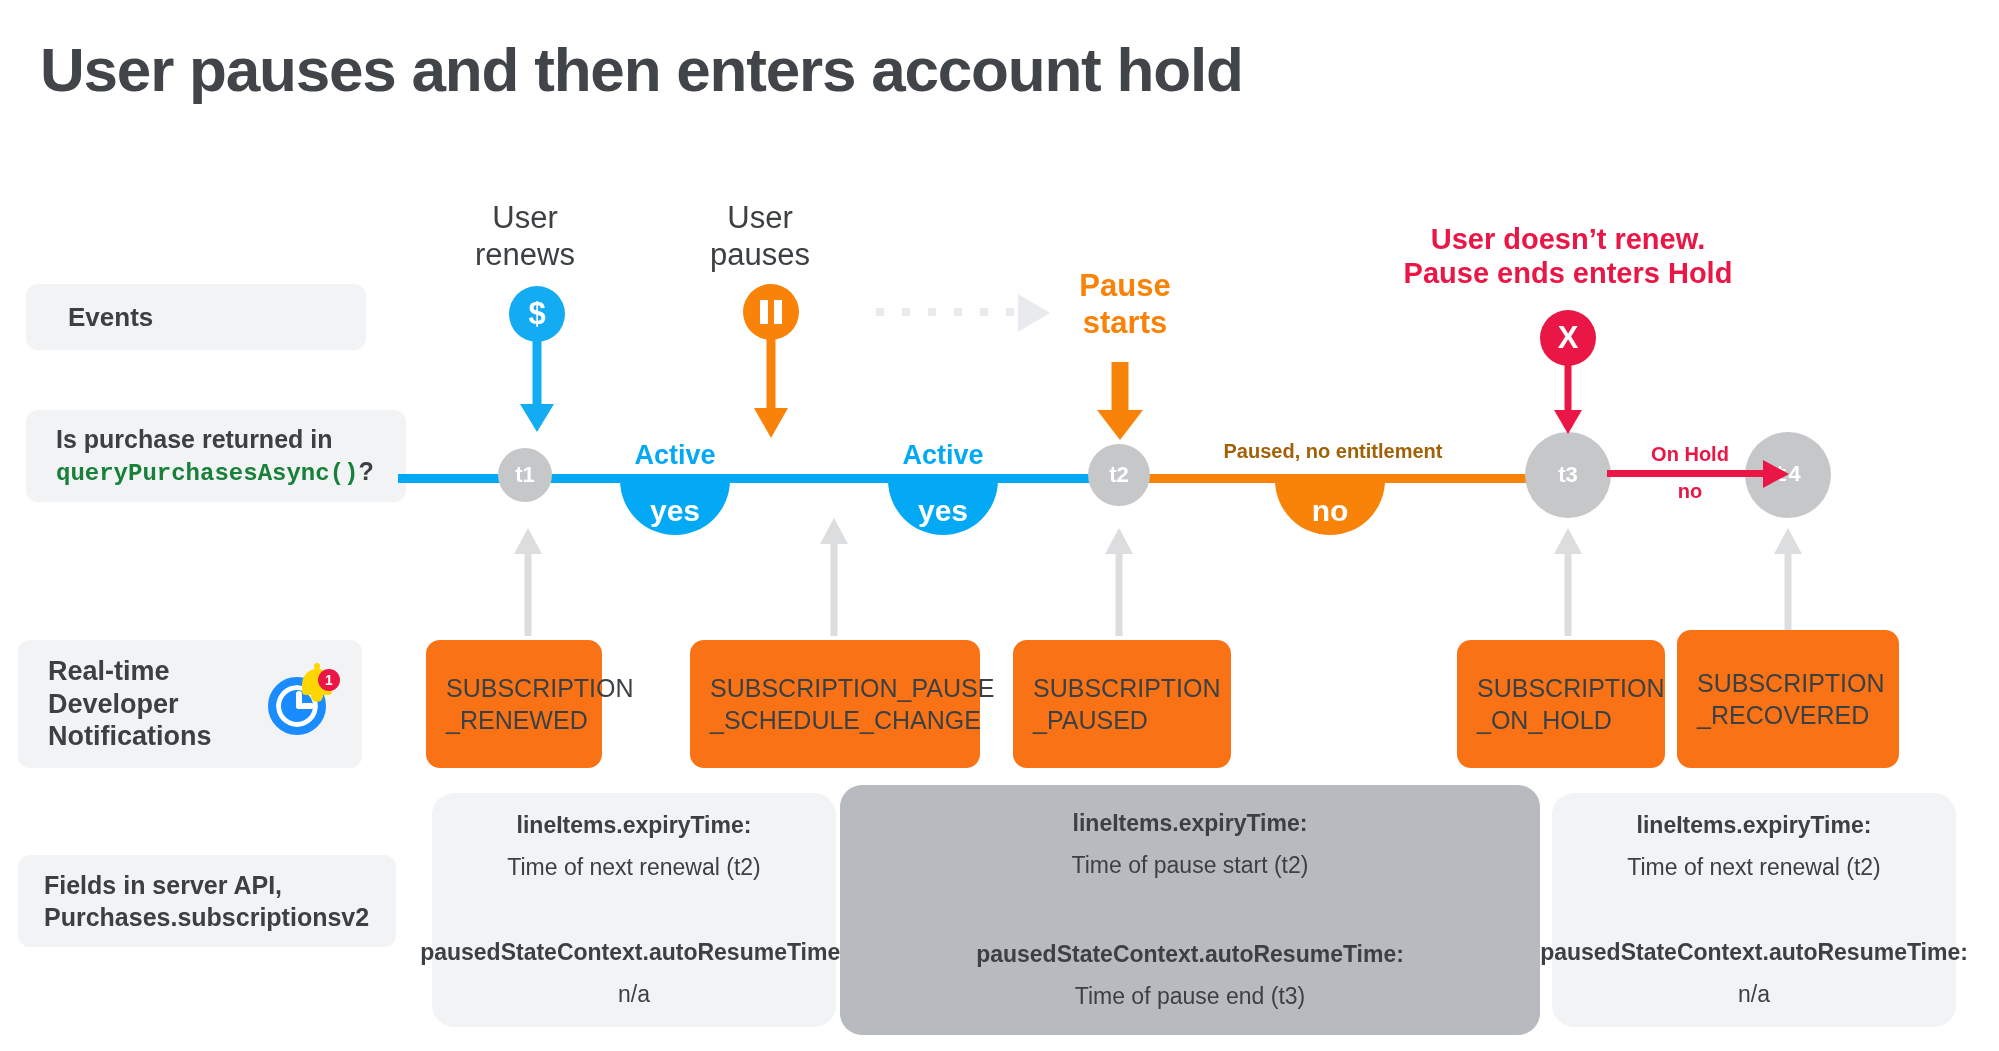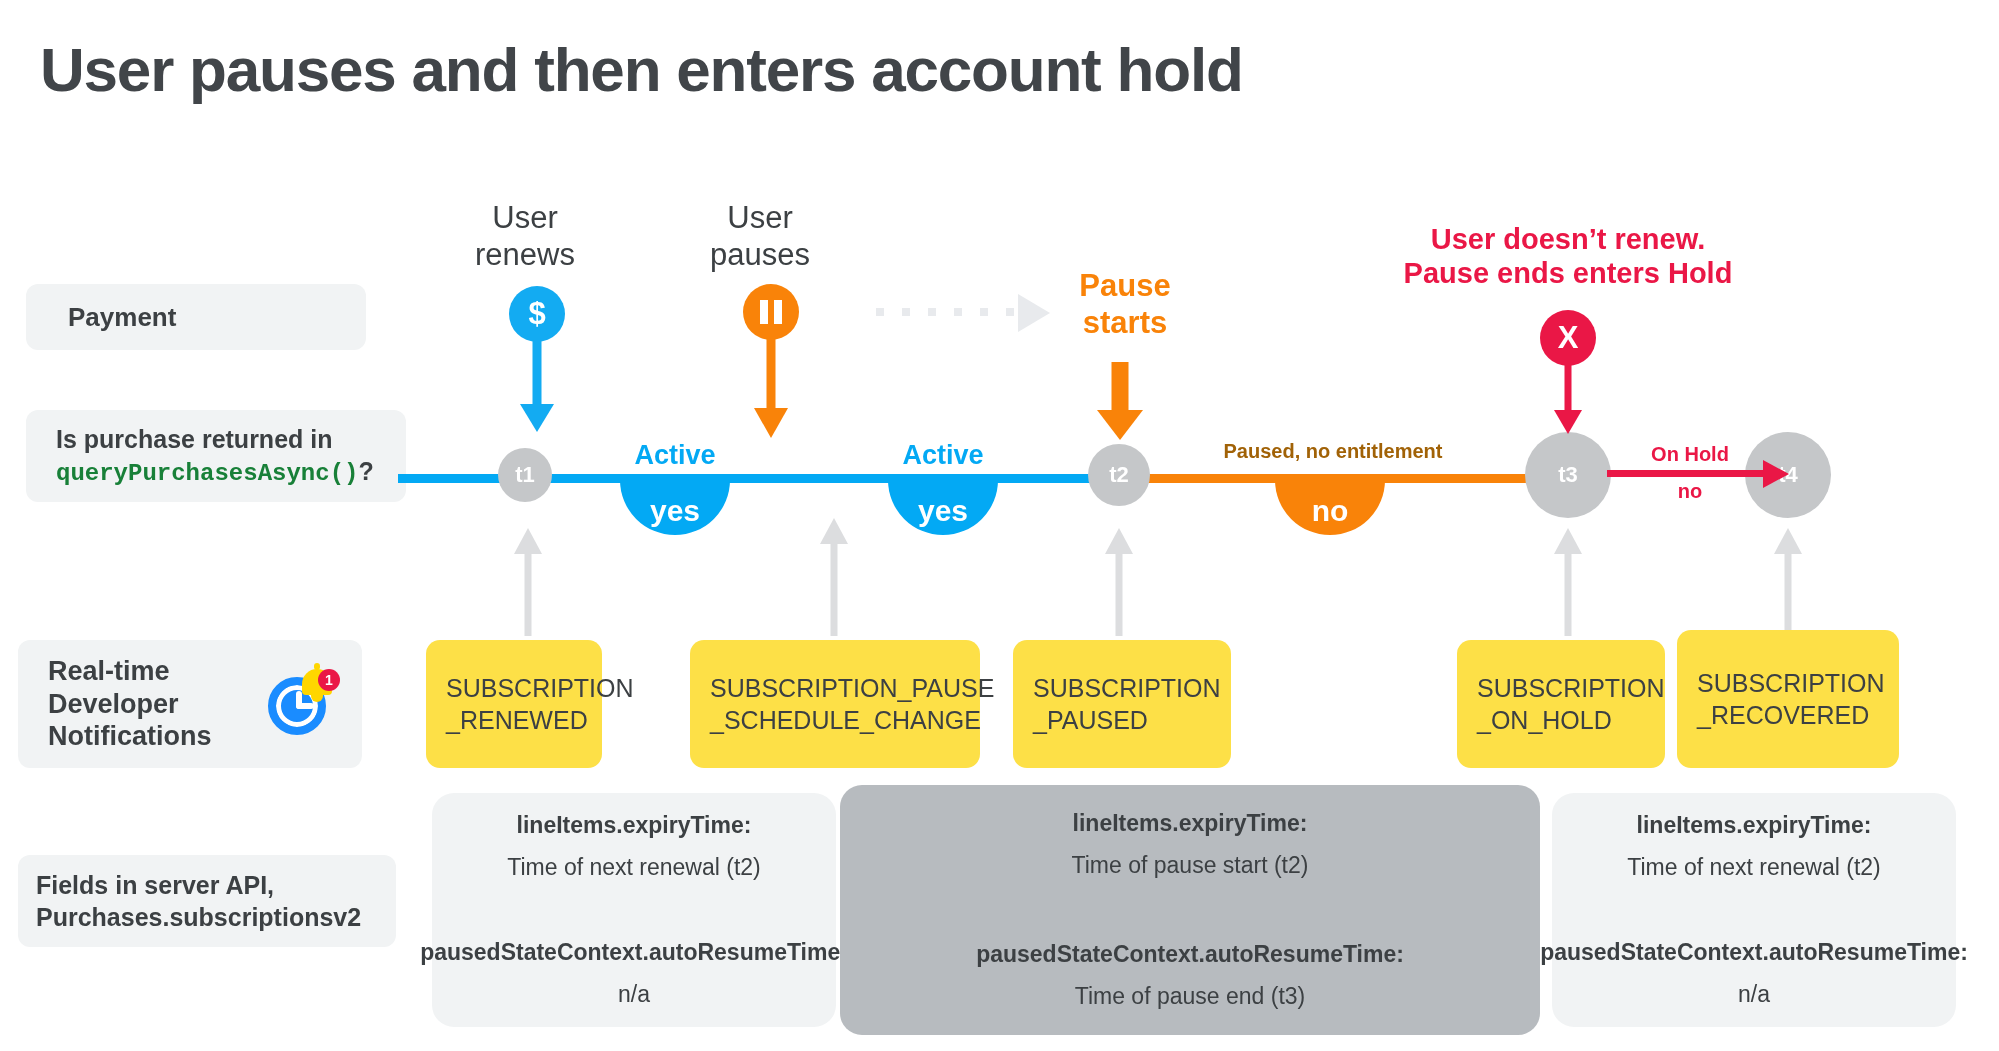--- a/index.html
+++ b/index.html
@@ -59,21 +59,21 @@
   #row-label-rtdn {
     left: 18px; top: 640px; width: 344px; height: 128px;
     padding-left: 30px;
     font-size: 27px;
     line-height: 1.22;
     justify-content: space-between;
     padding-right: 22px;
   }
   #row-label-fields {
     left: 18px; top: 855px; width: 378px; height: 92px;
-    padding-left: 18px;
+    padding-left: 26px;
     font-size: 25px;
     line-height: 1.3;
   }
 
   
   .rtdn-icon {
     position: relative;
     width: 74px; height: 74px;
     flex: 0 0 74px;
   }
@@ -221,21 +221,21 @@
     position: absolute; left: 1763px; top: 460px;
     width: 0; height: 0;
     border-top: 14px solid transparent; border-bottom: 14px solid transparent;
     border-left: 26px solid #ea1746;
   }
   .onhold-text { position: absolute; color: #ea1746; font-weight: 700; font-size: 20px; text-align: center; white-space: nowrap; }
 
   
   .rtdn-box {
     position: absolute;
-    background: #fde047;
+    background: #f97316;
     border-radius: 14px;
     box-sizing: border-box;
     display: flex; align-items: center;
     padding: 0 20px;
     font-size: 25px;
     color: #3c4043;
     line-height: 1.28;
     white-space: pre-line;
   }
 
@@ -254,21 +254,21 @@
   .field-panel .grp { margin: 14px 0; }
   .field-panel .k { font-weight: 700; font-size: 23px; line-height: 1.35; }
   .field-panel .v { font-weight: 400; font-size: 23px; line-height: 1.35; margin-top: 11px; }
 </style>
 </head>
 <body>
 
 <div id="page-title">User pauses and then enters account hold</div>
 
 <div class="row-label" id="row-label-events">
-  <span>Payment</span>
+  <span>Events</span>
 </div>
 
 <div class="row-label" id="row-label-purchase">
   <div>
     <div>Is purchase returned in</div>
     <div><span class="code">queryPurchasesAsync()</span><span>?</span></div>
   </div>
 </div>
 
 <div class="row-label" id="row-label-rtdn">
@@ -298,21 +298,21 @@
   <div class="seg-cap blue" style="left:888px;  top:478px; width:110px; height:57px;">yes</div>
   <div class="seg-cap orange" style="left:1275px; top:478px; width:110px; height:57px;">no</div>
 
   <div class="seg-label blue" style="left:620px; top:440px; width:110px;">Active</div>
   <div class="seg-label blue" style="left:888px; top:440px; width:110px;">Active</div>
   <div class="seg-label orange" style="left:1188px; top:440px; width:290px;">Paused, no entitlement</div>
 
   <div class="node" style="left:498px;  top:448px; width:54px;  height:54px;">t1</div>
   <div class="node" style="left:1088px; top:444px; width:62px;  height:62px;">t2</div>
   <div class="node" style="left:1525px; top:432px; width:86px;  height:86px;">t3</div>
-  <div class="node" style="left:1745px; top:432px; width:86px;  height:86px;">t4</div>
+  <div class="node" style="left:1745px; top:432px; width:86px;  height:86px;font-family:Liberation Mono, monospace;">t4</div>
 
   <div id="onhold-arrow-line"></div>
   <div id="onhold-arrow-head"></div>
   <div class="onhold-text" style="left:1620px; top:443px; width:140px;">On Hold</div>
   <div class="onhold-text" style="left:1620px; top:480px; width:140px;">no</div>
 
   <div class="ev-caption gray" style="left:450px; top:200px; width:150px;">User
 renews</div>
   <div class="ev-circle blue" style="left:509px; top:286px;">$</div>
   <div class="arrow-down blue" style="left:509px; top:340px; width:56px; height:92px;">

